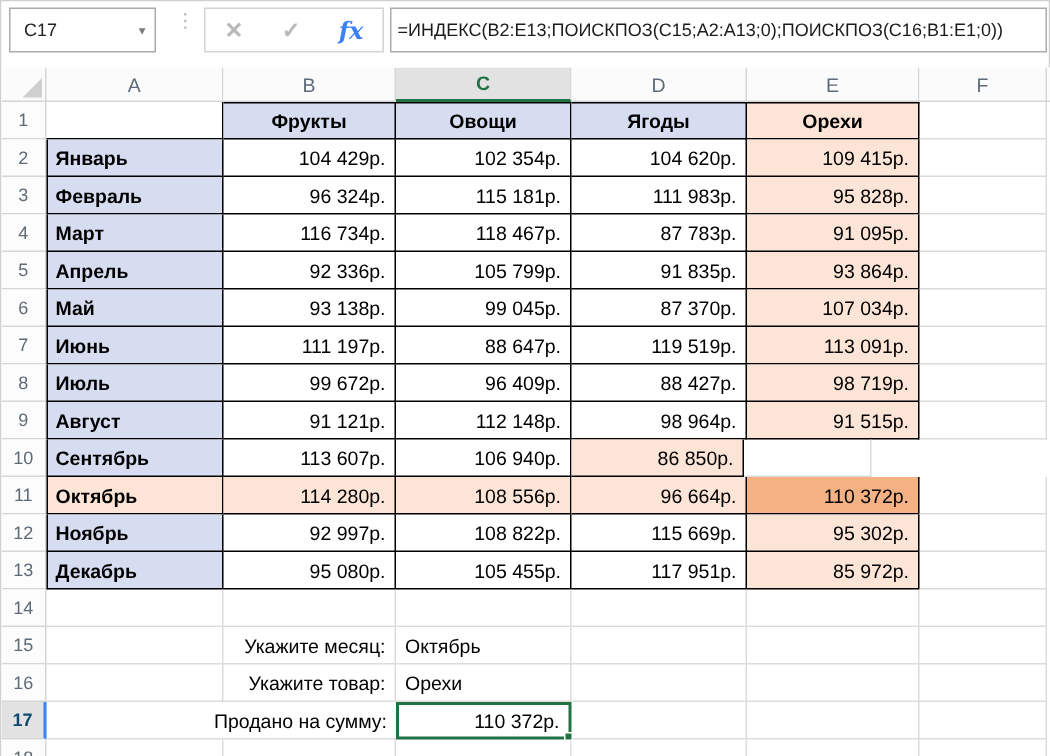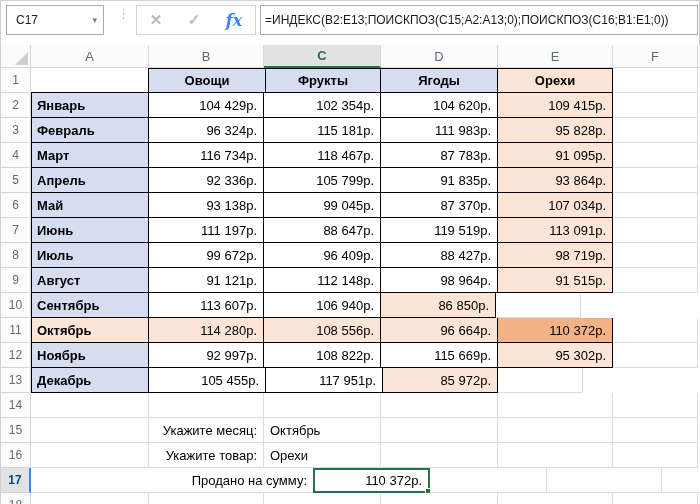--- a/index.html
+++ b/index.html
@@ -42,21 +42,21 @@
   .row { display:flex; height:25px; }
   .rn { width:30px; background:#fcfcfc; border-right:1px solid #d6d6d6;
         border-bottom:1px solid #d6d6d6; display:flex; align-items:center; justify-content:center;
         font-size:12px; color:#5e6a78; flex-shrink:0; }
   .rn.sel { background:#e2e2e2; color:#0c4a6e; font-weight:700;
             border-right:2px solid #3b82f6; }
 
   .cell { display:flex; align-items:center; font-size:13px; color:#000;
           flex-shrink:0; white-space:nowrap; overflow:visible; }
   .w-a{width:118px}.w-b{width:115px}.w-c{width:117px}.w-d{width:117px}
-  .w-e{width:115px}.w-f{width:85px}.w-g{width:3px}.w-ab{width:282px}
+  .w-e{width:115px}.w-f{width:85px}.w-g{width:3px}.w-ab{width:233px}
 
   .tc  { border-right:1px solid #000; border-bottom:1px solid #000; }
   .tt  { border-top:1px solid #000; }
   .gc  { border-right:1px solid #dcdcdc; border-bottom:1px solid #dcdcdc; }
   .num { justify-content:flex-end; padding-right:6px; }
   .mon { font-weight:700; padding-left:5px; border-left:1px solid #000; }
   .hdr { font-weight:700; justify-content:center; }
   .lav { background:#d7ddf1; }
   .org { background:#fce4d6; }
   .orgd{ background:#f4b183; }
@@ -99,22 +99,22 @@
       <div class="ch w-c sel">C</div>
       <div class="ch w-d">D</div>
       <div class="ch w-e">E</div>
       <div class="ch w-f">F</div>
       <div class="ch w-g"></div>
     </div>
 
     <div class="row">
       <div class="rn">1</div>
       <div class="cell w-a tc"></div>
+      <div class="cell w-b tc tt hdr lav">Фрукты</div>
       <div class="cell w-c tc tt hdr lav">Овощи</div>
-      <div class="cell w-b tc tt hdr lav">Фрукты</div>
       <div class="cell w-d tc tt hdr lav">Ягоды</div>
       <div class="cell w-e tc tt hdr org">Орехи</div>
       <div class="cell w-f gc"></div>
       <div class="cell w-g"></div>
     </div>
 
     <div class="row">
       <div class="rn">2</div>
       <div class="cell w-a tc mon lav">Январь</div>
       <div class="cell w-b tc num">104 429р.</div>
@@ -220,20 +220,21 @@
       <div class="cell w-b tc num">92 997р.</div>
       <div class="cell w-c tc num">108 822р.</div>
       <div class="cell w-d tc num">115 669р.</div>
       <div class="cell w-e tc num org">95 302р.</div>
       <div class="cell w-f gc"></div>
       <div class="cell w-g"></div>
     </div>
     <div class="row">
       <div class="rn">13</div>
       <div class="cell w-a tc mon lav">Декабрь</div>
+      <div class="cell w-b tc num">95 080р.</div>
       <div class="cell w-c tc num">105 455р.</div>
       <div class="cell w-d tc num">117 951р.</div>
       <div class="cell w-e tc num org">85 972р.</div>
       <div class="cell w-f gc"></div>
       <div class="cell w-g"></div>
     </div>
 
     <div class="row">
       <div class="rn">14</div>
       <div class="cell w-a gc"></div>

